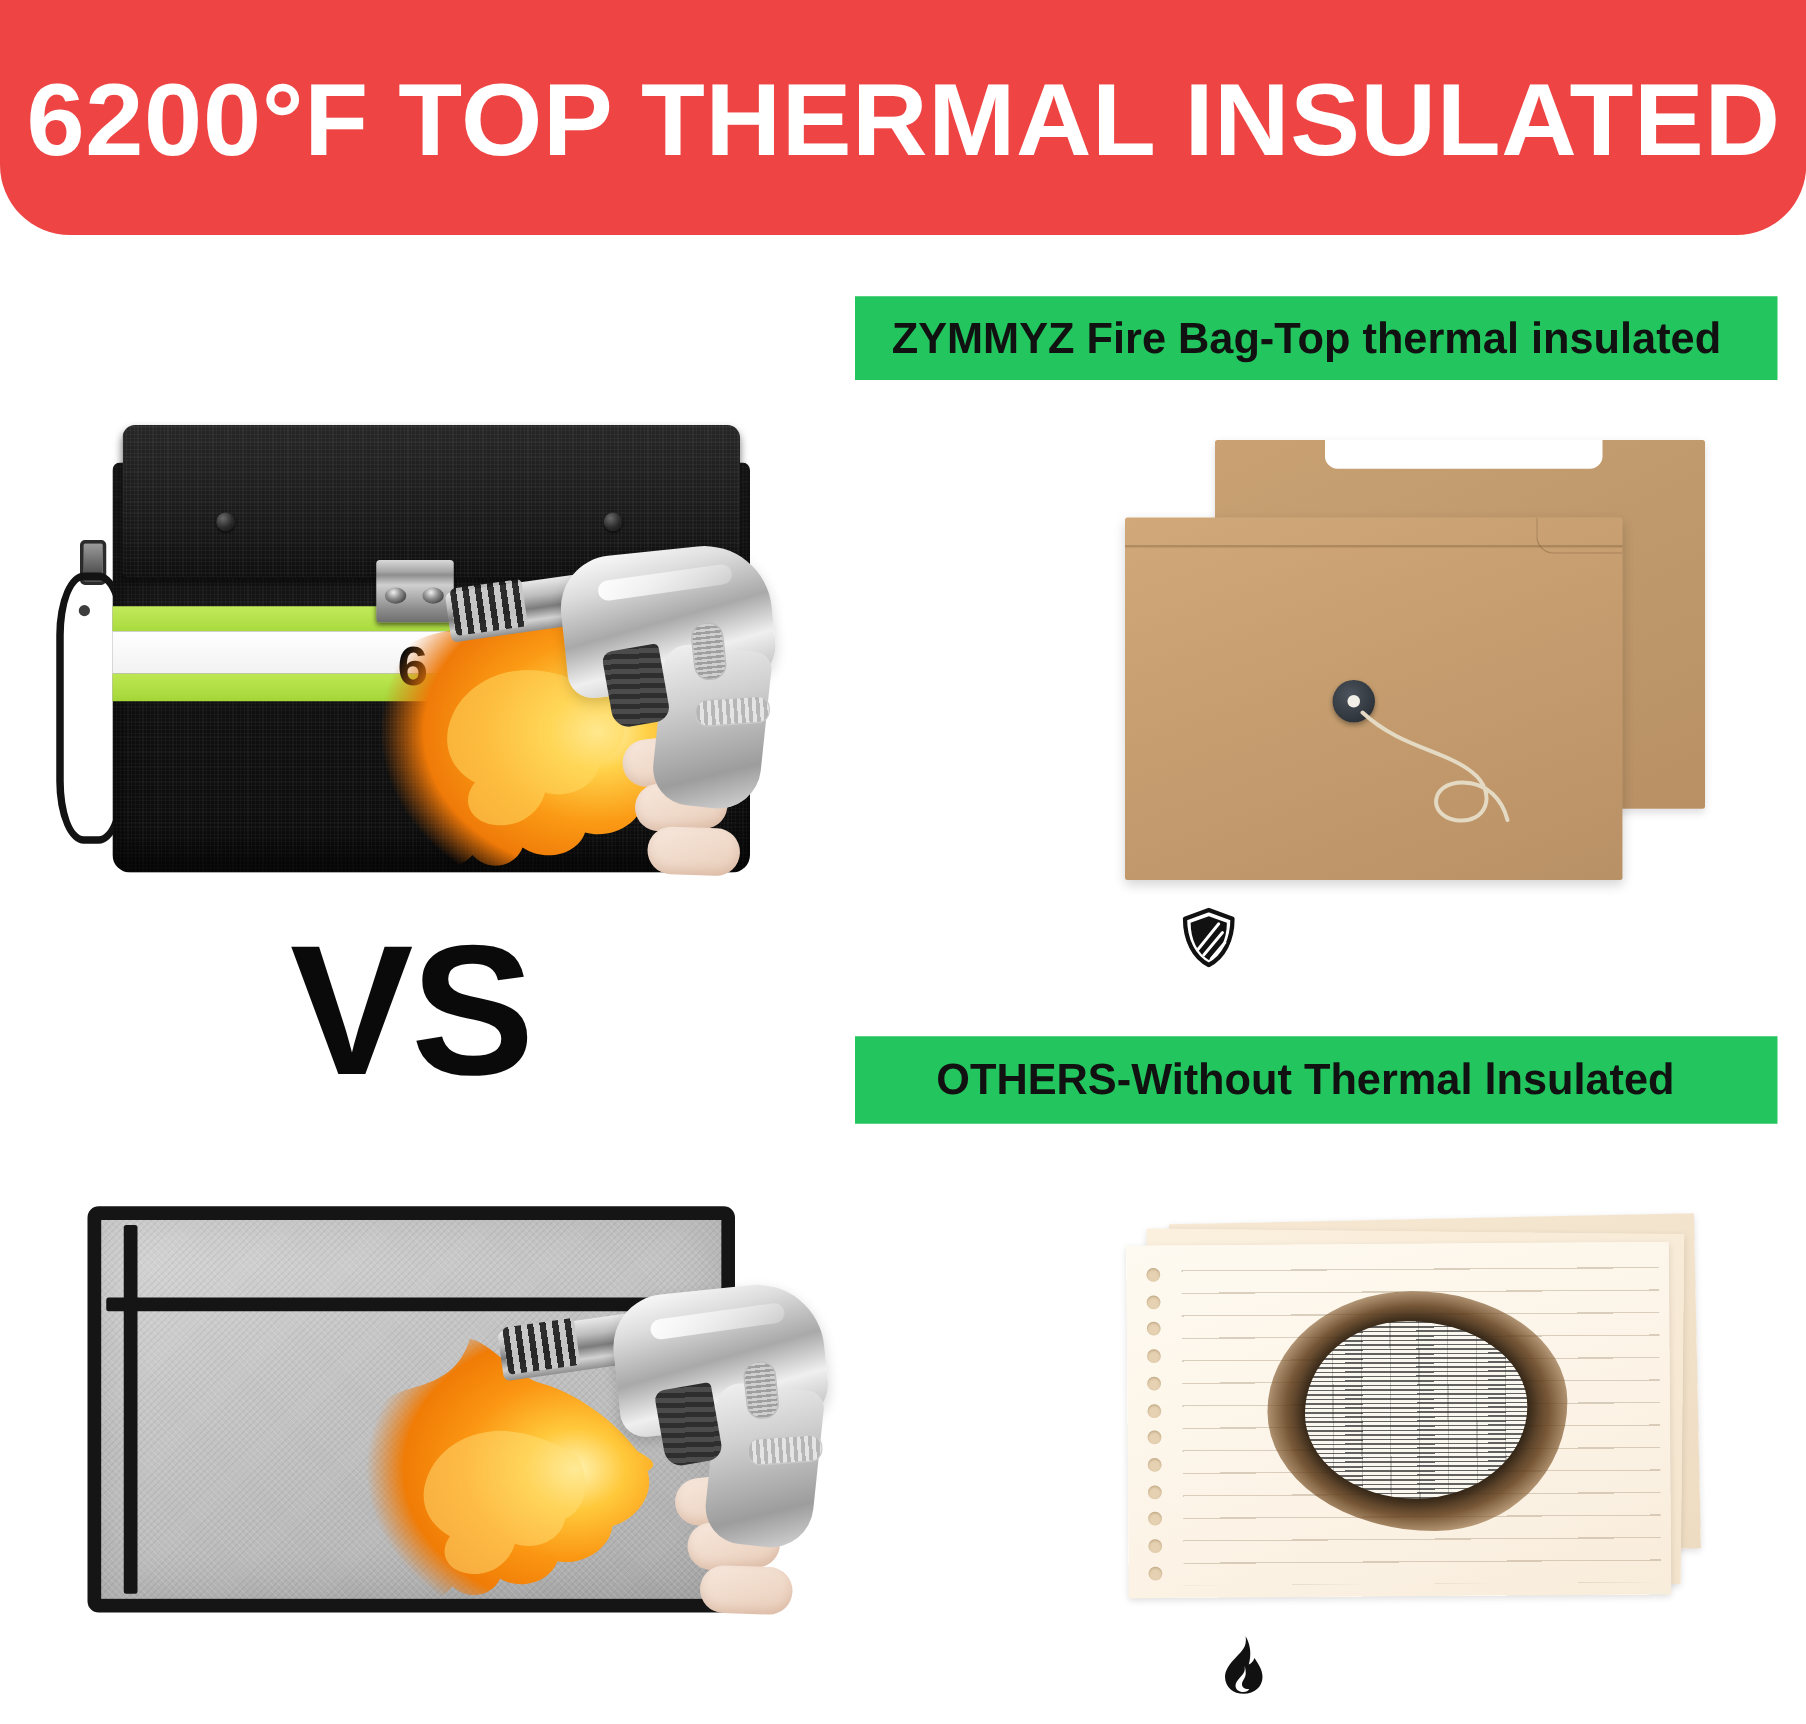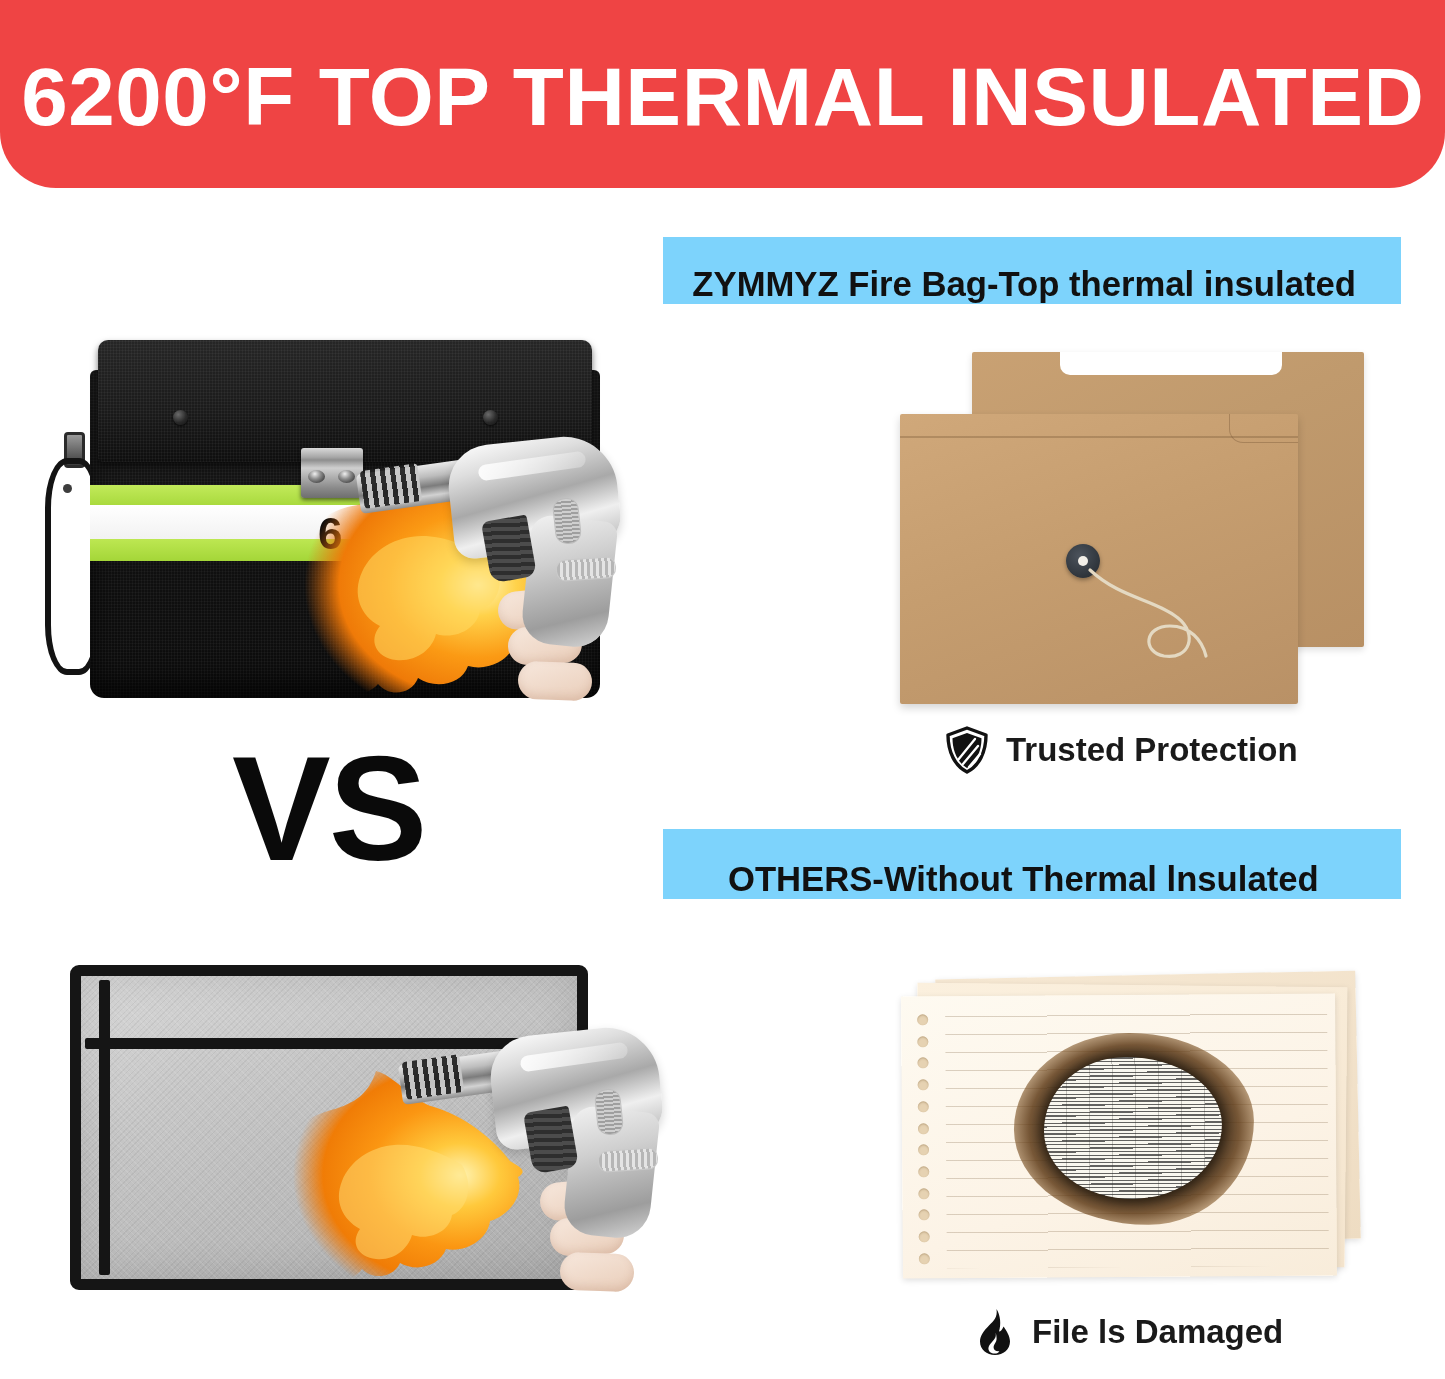--- a/index.html
+++ b/index.html
@@ -38,24 +38,25 @@
     letter-spacing: 0.5px;
     line-height: 1;
     transform: scaleX(1.02);
     white-space: nowrap;
     margin-top: 6px;
   }
 
   
   .label-banner {
     position: absolute;
-    background: #7dd3fc;
+    background: #22c55e;
     display: flex;
-    align-items: flex-end;
+    align-items: center;
     box-sizing: border-box;
+    margin-left: 21px;
   }
   .label-banner .label-text {
     color: #111111;
     font-family: "Liberation Sans Narrow", "Liberation Sans", sans-serif;
     font-weight: bold;
     font-size: 35px;
     white-space: nowrap;
     transform: scaleX(0.99);
   }
   #banner-top {
@@ -573,21 +574,20 @@
 <div class="caption" id="caption-trusted">
   <svg class="icon-svg" width="44" height="48" viewBox="0 0 44 48">
     <path d="M22 2 L41 9 C41 26 34 40 22 46 C10 40 3 26 3 9 Z" fill="none" stroke="#111" stroke-width="3.4" stroke-linejoin="round"></path>
     <path d="M22 7 L36.5 12.2 C36.5 26 30.6 37 22 42 C13.4 37 7.5 26 7.5 12.2 Z" fill="#111"></path>
     <g stroke="#ffffff" stroke-width="2.3" stroke-linecap="round">
       <line x1="30" y1="13" x2="13" y2="34"></line>
       <line x1="33" y1="20" x2="18" y2="38"></line>
       <line x1="35" y1="28" x2="24" y2="41"></line>
     </g>
   </svg>
-  <span class="caption-text">Trusted Protection</span>
 </div>
 
 <div class="vs-text">VS</div>
 
 <div class="label-banner" id="banner-bottom">
   <span class="label-text">OTHERS-Without Thermal lnsulated</span>
 </div>
 
 <div class="stage" id="silver-bag-stage">
   <div class="bag-silver">
@@ -659,14 +659,13 @@
 
 <div class="caption" id="caption-damaged">
   <svg class="icon-svg" width="40" height="48" viewBox="0 0 40 48">
     <path fill="#111" d="M21.5 1 C22.8 9.5 18.5 12.8 14 17.5 C9 22.7 5 27.6 5 33.5
       C5 41.5 11.6 47 20 47 C28.4 47 35 41.5 35 33.6 C35 27.4 31.6 23.4 28.6 18.4
       C27.3 21.6 25.6 23.2 24 23.6 C26.2 16.4 25.6 7.6 21.5 1 Z"></path>
     <path fill="#ffffff" d="M20.6 24.8 C21.6 29.2 19.4 31.4 17 34 C14.8 36.4 13.4 38.3 13.4 40.6
       C13.4 43.6 16.2 45.6 19.6 45.6 C22 45.6 23.6 44.6 24.4 43.2 C21 43.6 18.6 42 18.6 39.4
       C18.6 36.6 21.6 34.6 21.6 30.6 C21.6 28.4 21.3 26.4 20.6 24.8 Z"></path>
   </svg>
-  <span class="caption-text">File ls Damaged</span>
 </div>
 
 </body></html>

